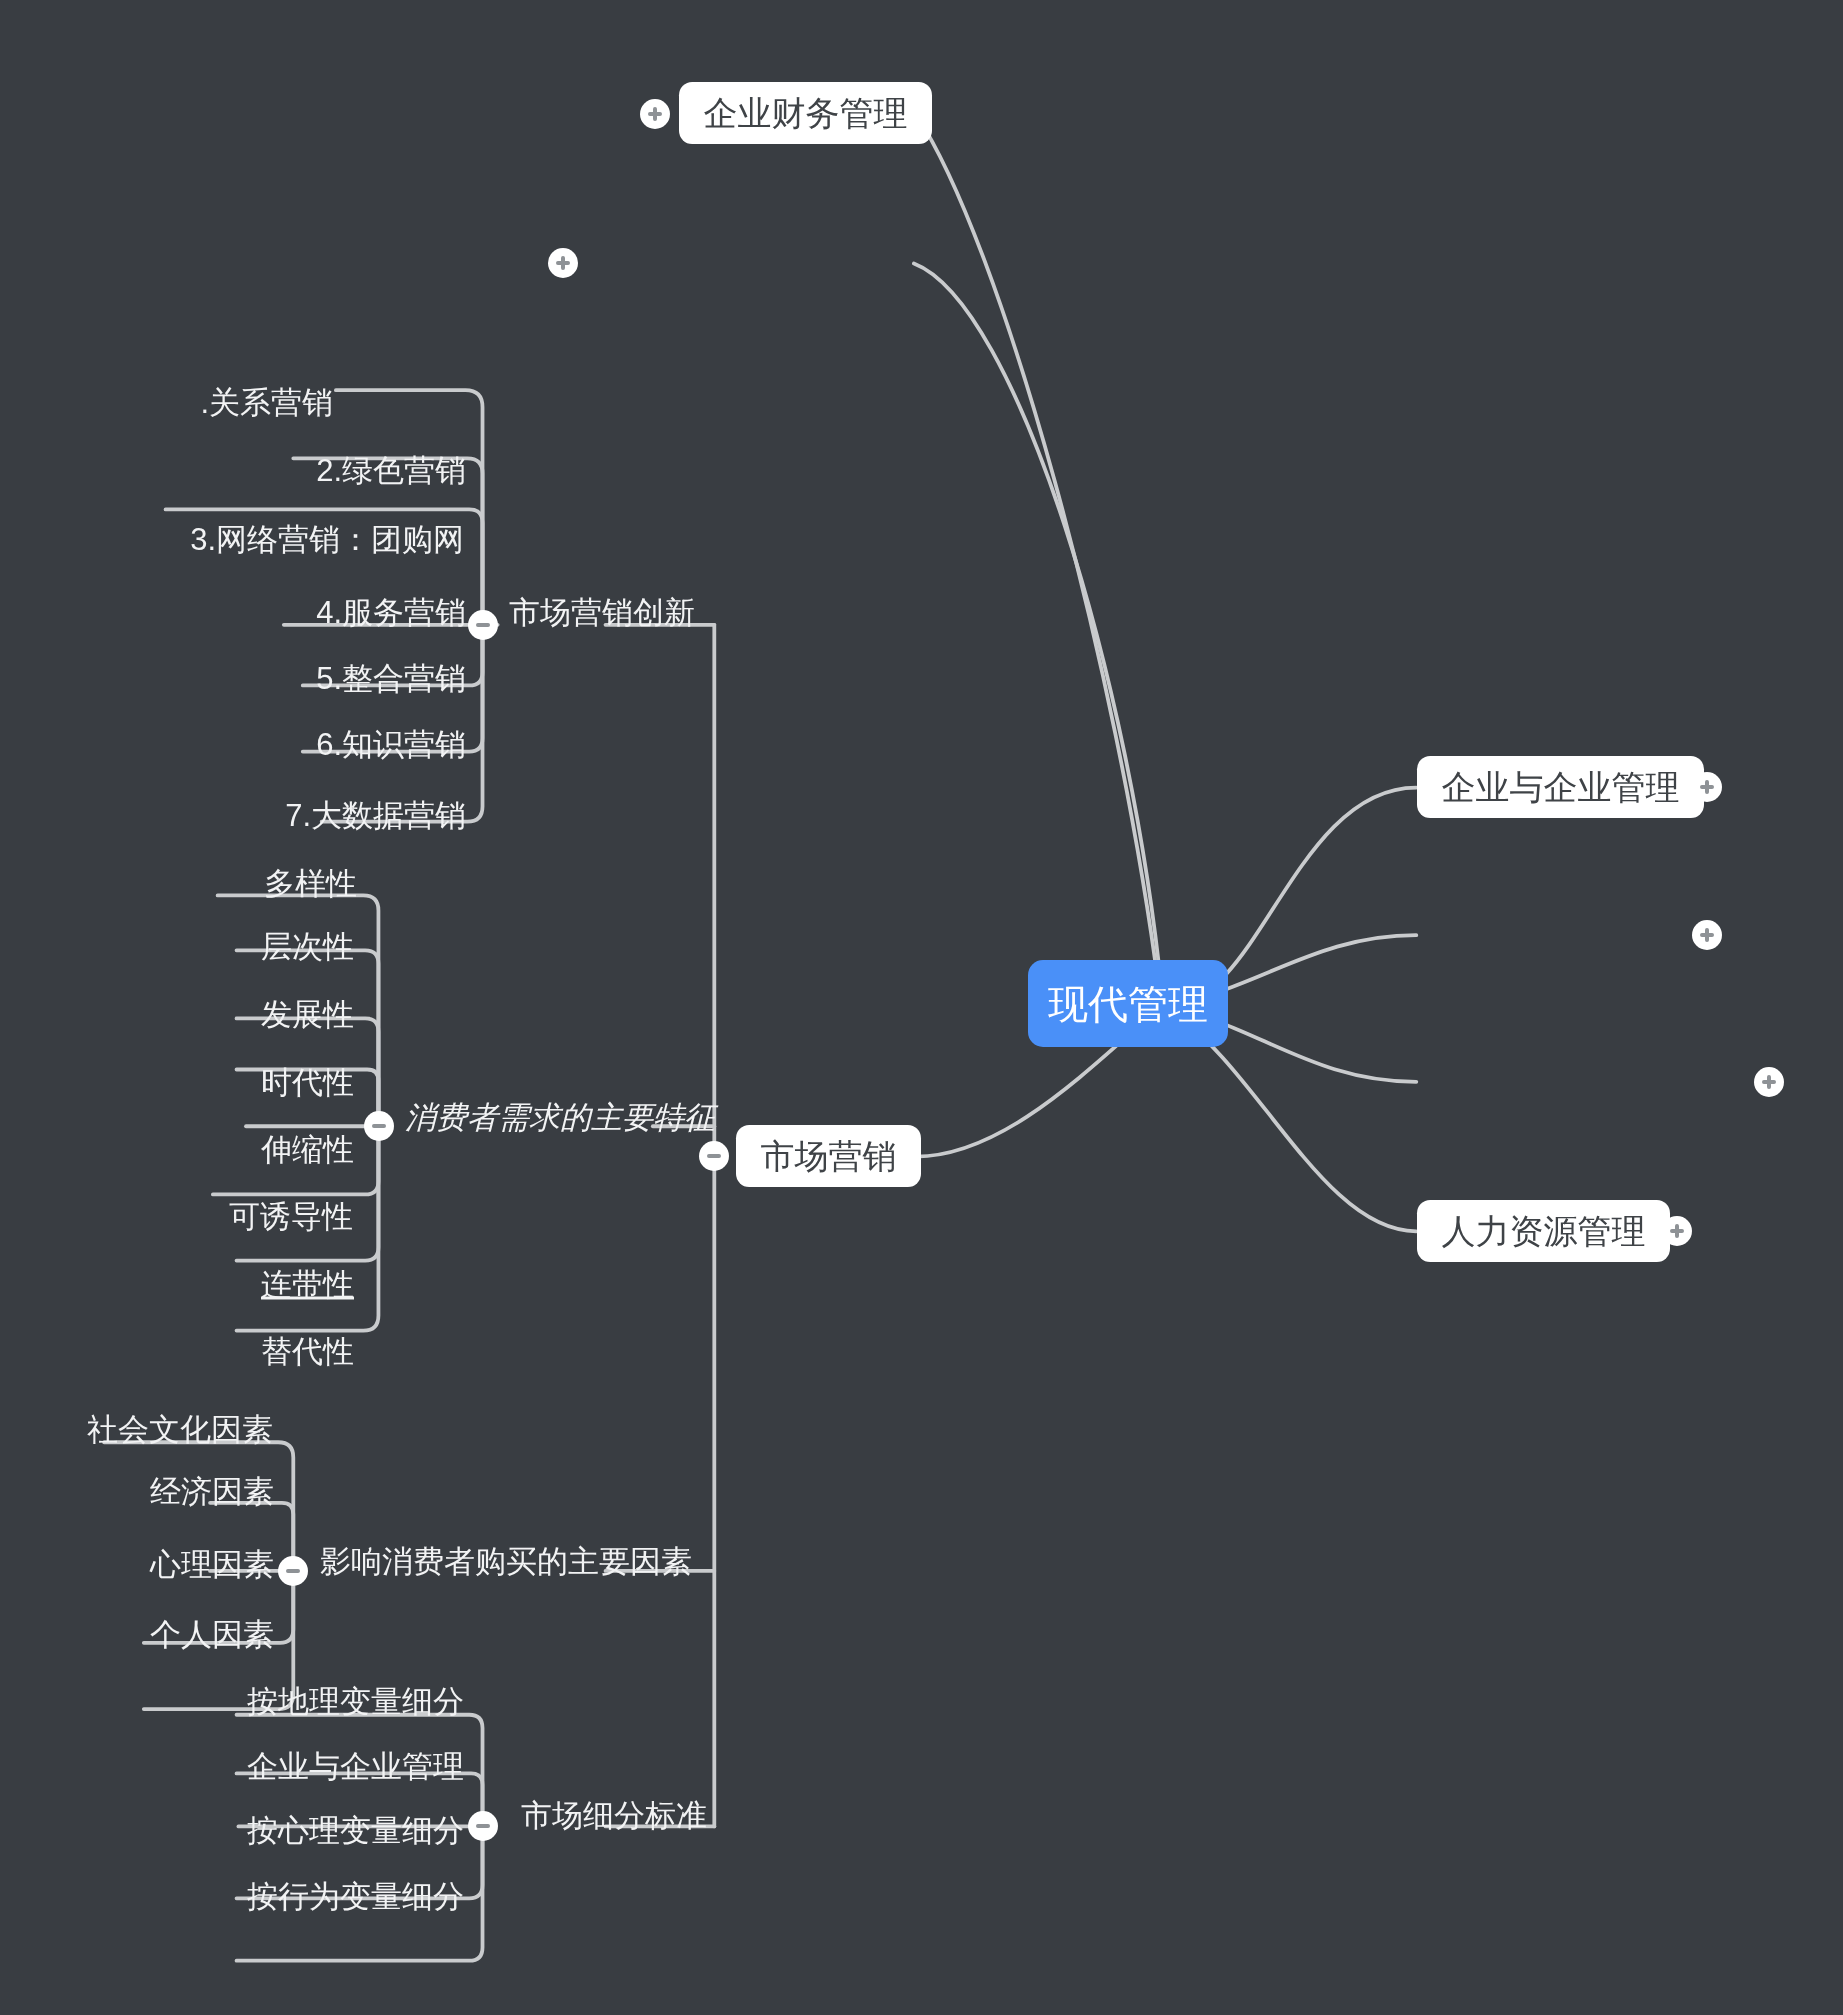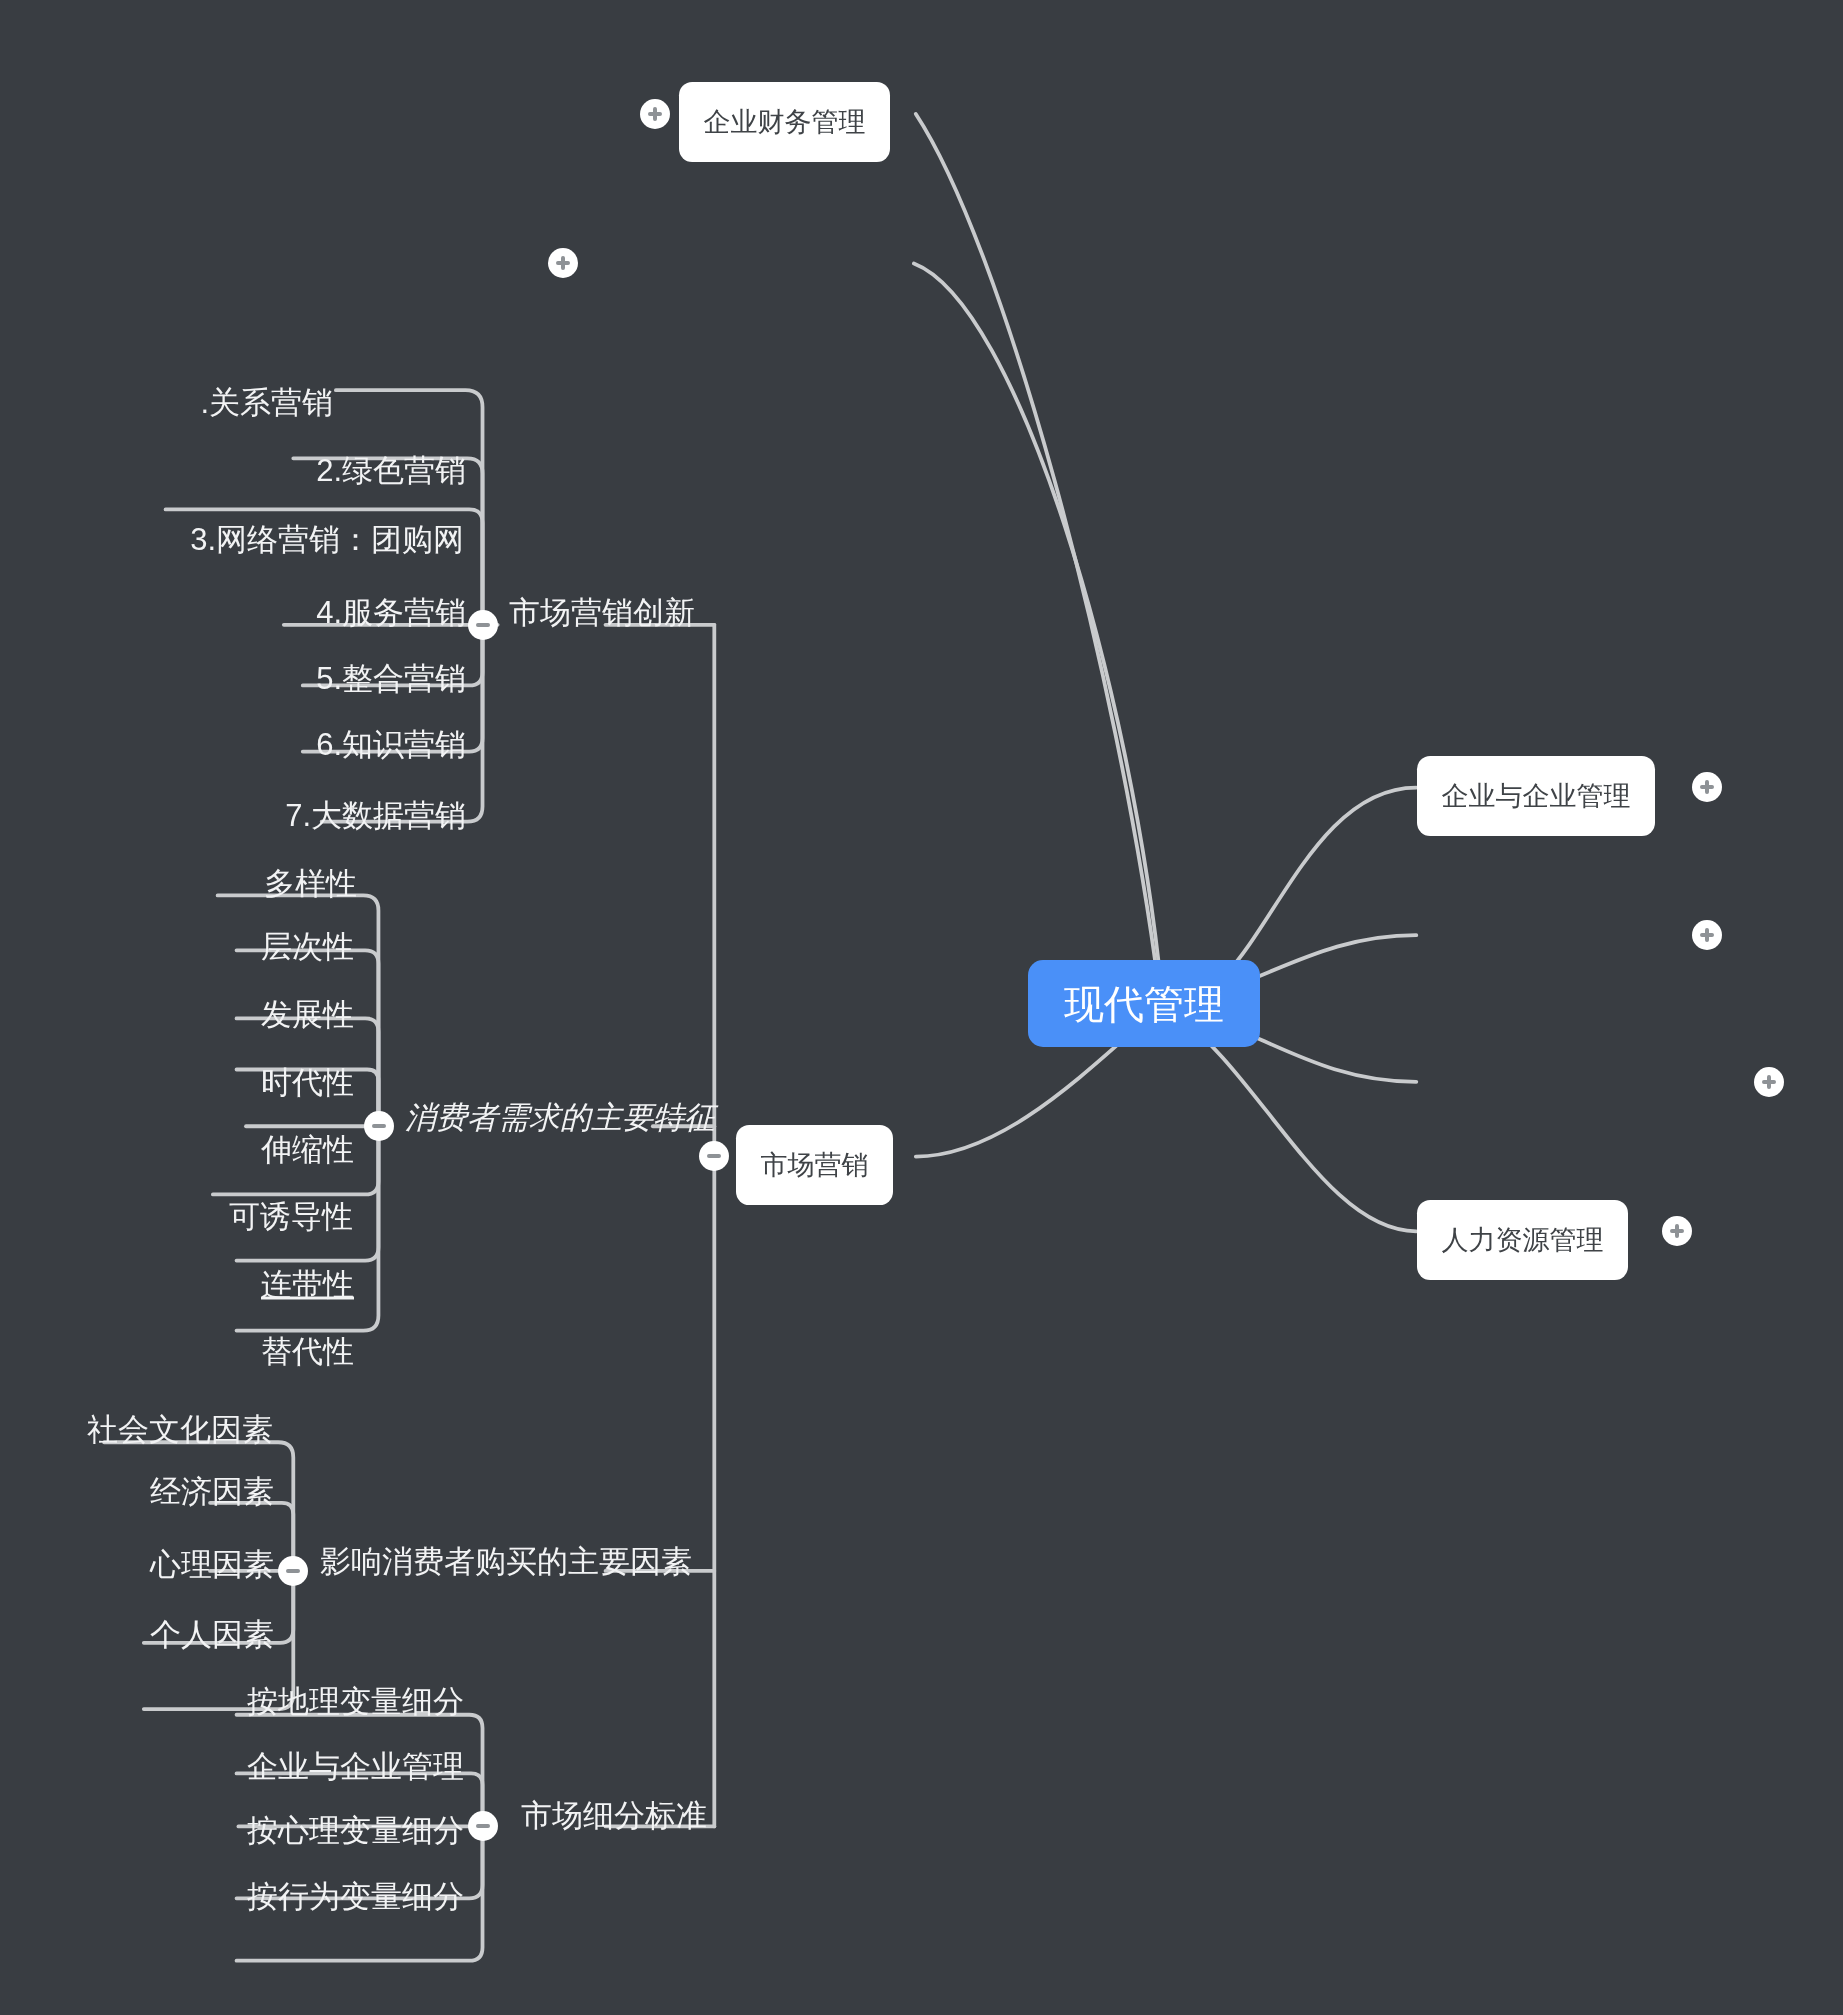--- a/index.html
+++ b/index.html
@@ -13,34 +13,34 @@
   #canvas{position:absolute;left:0;top:0;width:1843px;height:2016px;}
   #edges{position:absolute;left:0;top:0;width:1843px;height:2016px;pointer-events:none;}
 
   
   .card{
     position:absolute;
     background:#ffffff;
     color:#3f4347;
     border-radius:13.2px;
     display:flex;align-items:center;justify-content:center;
-    font-size:27px;
+    font-size:34px;
     line-height:1;
     white-space:nowrap;
     box-sizing:border-box;
     padding:0 24.6px;
-    height:80px;
+    height:62px;
   }
   .card.root{
     background:#4a90f8;
     color:#ffffff;
     font-size:40px;
     height:87px;
     border-radius:15px;
-    padding:0 36px;
+    padding:0 20px;
   }
 
   
   .plain{
     position:absolute;
     color:#f2f3f4;
     font-size:31px;
     line-height:1;
     white-space:nowrap;
     transform:translateY(-50%);

